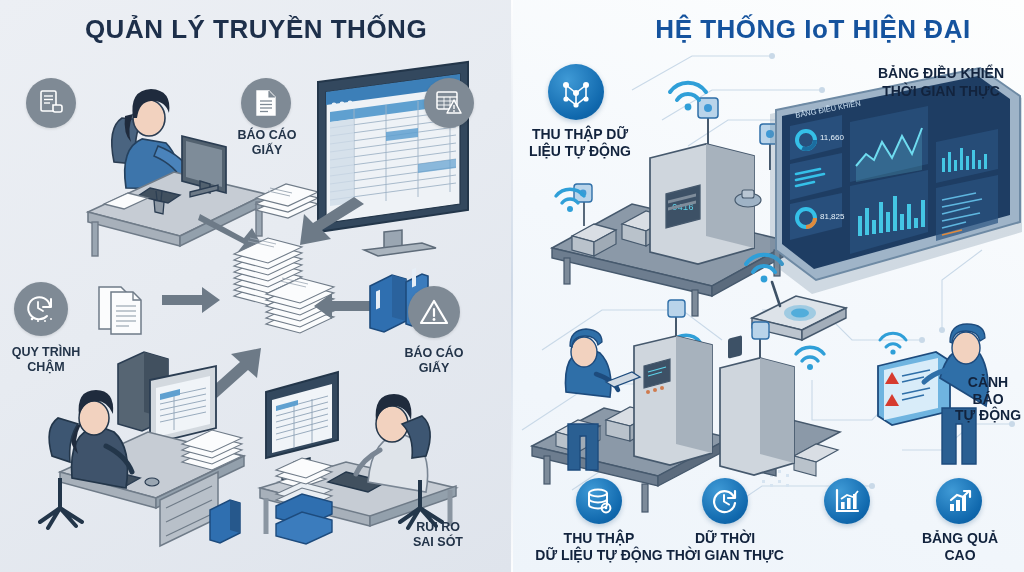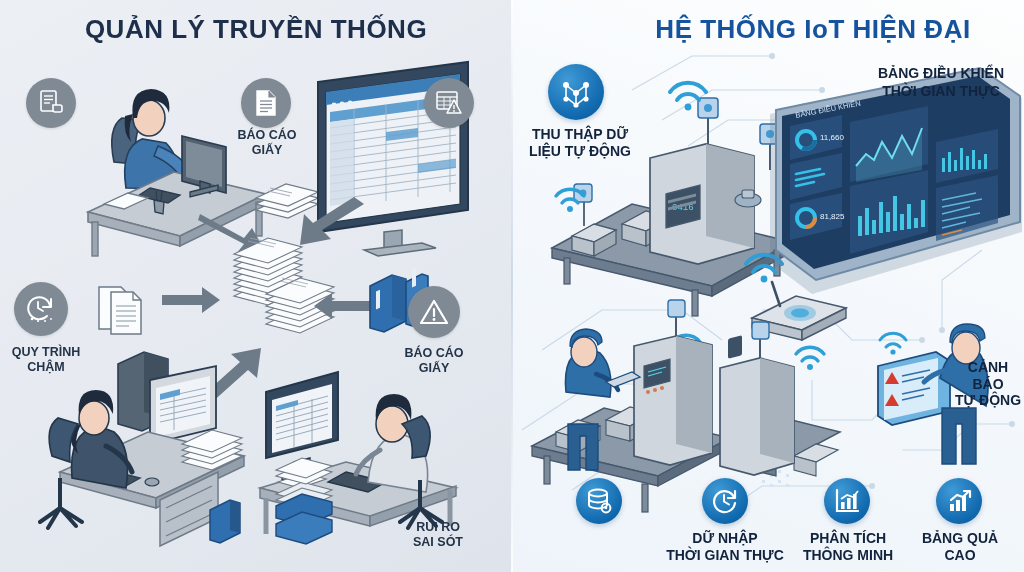--- a/index.html
+++ b/index.html
@@ -677,61 +677,61 @@
       <path d="M18 54 l7 12 h-14 z" fill="#d63b2f"></path>
       <path d="M18 76 l7 12 h-14 z" fill="#d63b2f"></path>
 
       <path d="M66 60 q8 -32 30 -30 l10 6 q12 20 6 52 z" fill="#2f6fa8" stroke="#1d4b7d" stroke-width="1.7"></path>
       <ellipse cx="92" cy="30" rx="14" ry="16" fill="#f2d2bf" stroke="#1d4b7d" stroke-width="1.4"></ellipse>
       <path d="M76 24 q0 -18 17 -18 q18 0 18 14 l-5 3 q-2 -10 -14 -10 q-13 0 -14 12 z" fill="#2f6fa8" stroke="#1d4b7d" stroke-width="1.3"></path>
       <path d="M72 52 q-14 4 -22 12" fill="none" stroke="#2f6fa8" stroke-width="5" stroke-linecap="round"></path>
       <path d="M68 90 l34 0 l0 56 l-14 0 l0 -40 l-6 0 l0 40 l-14 0 z" fill="#2a5f92" stroke="#1d4b7d" stroke-width="1.4"></path>
     </svg>
 
-    <div class="lbl lbl-r" style="left:440px;top:359px;width:72px;">
+    <div class="lbl lbl-r" style="left:440px;top:374px;width:72px;">
       <div>CẢNH</div>
       <div>BÁO</div>
       <div>TỰ ĐỘNG</div>
     </div>
 
     <div class="badge badge-blue" style="left:64px;top:478px;width:46px;height:46px;">
       <svg width="28" height="28" viewBox="0 0 28 28">
         <ellipse cx="13" cy="6" rx="9" ry="3.4" fill="none" stroke="#fff" stroke-width="2"></ellipse>
         <path d="M4 6 v6 a9 3.4 0 0 0 18 0 v-6" fill="none" stroke="#fff" stroke-width="2"></path>
         <path d="M4 12 v6 a9 3.4 0 0 0 18 0 v-6" fill="none" stroke="#fff" stroke-width="2"></path>
         <circle cx="21" cy="21" r="4.4" fill="none" stroke="#fff" stroke-width="2"></circle>
         <circle cx="21" cy="21" r="1.3" fill="#fff"></circle>
       </svg>
     </div>
+    <div class="lbl lbl-r" style="left:22px;top:530px;width:130px;">
+      <div>THU THẬP</div>
+      <div>DỮ LIỆU TỰ ĐỘNG</div>
+    </div>
 
     <div class="badge badge-blue" style="left:190px;top:478px;width:46px;height:46px;">
       <svg width="28" height="28" viewBox="0 0 28 28">
         <path d="M23 10 a10.5 10.5 0 1 0 1 6" fill="none" stroke="#fff" stroke-width="2.2" stroke-linecap="round"></path>
         <path d="M24 4 l0 7 l-7 0" fill="none" stroke="#fff" stroke-width="2.2" stroke-linejoin="round" stroke-linecap="round"></path>
         <path d="M13 8 l0 6.5 l5 3" fill="none" stroke="#fff" stroke-width="2" stroke-linecap="round"></path>
       </svg>
     </div>
     <div class="lbl lbl-r" style="left:148px;top:530px;width:130px;">
-      <div>DỮ NHẬP</div>
+      <div>DỮ THỜI</div>
       <div>THỜI GIAN THỰC</div>
     </div>
 
     <div class="badge badge-blue" style="left:312px;top:478px;width:46px;height:46px;">
       <svg width="28" height="28" viewBox="0 0 28 28">
         <path d="M4 3 v21 h21" fill="none" stroke="#fff" stroke-width="2.2" stroke-linecap="round"></path>
         <rect x="8" y="15" width="3.6" height="7" fill="#fff"></rect>
         <rect x="14" y="11" width="3.6" height="11" fill="#fff"></rect>
         <rect x="20" y="7" width="3.6" height="15" fill="#fff"></rect>
         <polyline points="8,12 14,8 20,10 25,4" fill="none" stroke="#fff" stroke-width="1.8"></polyline>
       </svg>
     </div>
-    <div class="lbl lbl-r" style="left:278px;top:530px;width:116px;">
-      <div>PHÂN TÍCH</div>
-      <div>THÔNG MINH</div>
-    </div>
 
     <div class="badge badge-blue" style="left:424px;top:478px;width:46px;height:46px;">
       <svg width="28" height="28" viewBox="0 0 28 28">
         <rect x="5" y="17" width="4" height="7" fill="#fff"></rect>
         <rect x="11" y="13" width="4" height="11" fill="#fff"></rect>
         <rect x="17" y="9" width="4" height="15" fill="#fff"></rect>
         <polyline points="6,13 12,8 18,10 24,4" fill="none" stroke="#fff" stroke-width="2.2" stroke-linecap="round"></polyline>
         <path d="M19 4 l6 0 l0 6" fill="none" stroke="#fff" stroke-width="2.2" stroke-linecap="round" stroke-linejoin="round"></path>
       </svg>
     </div>

